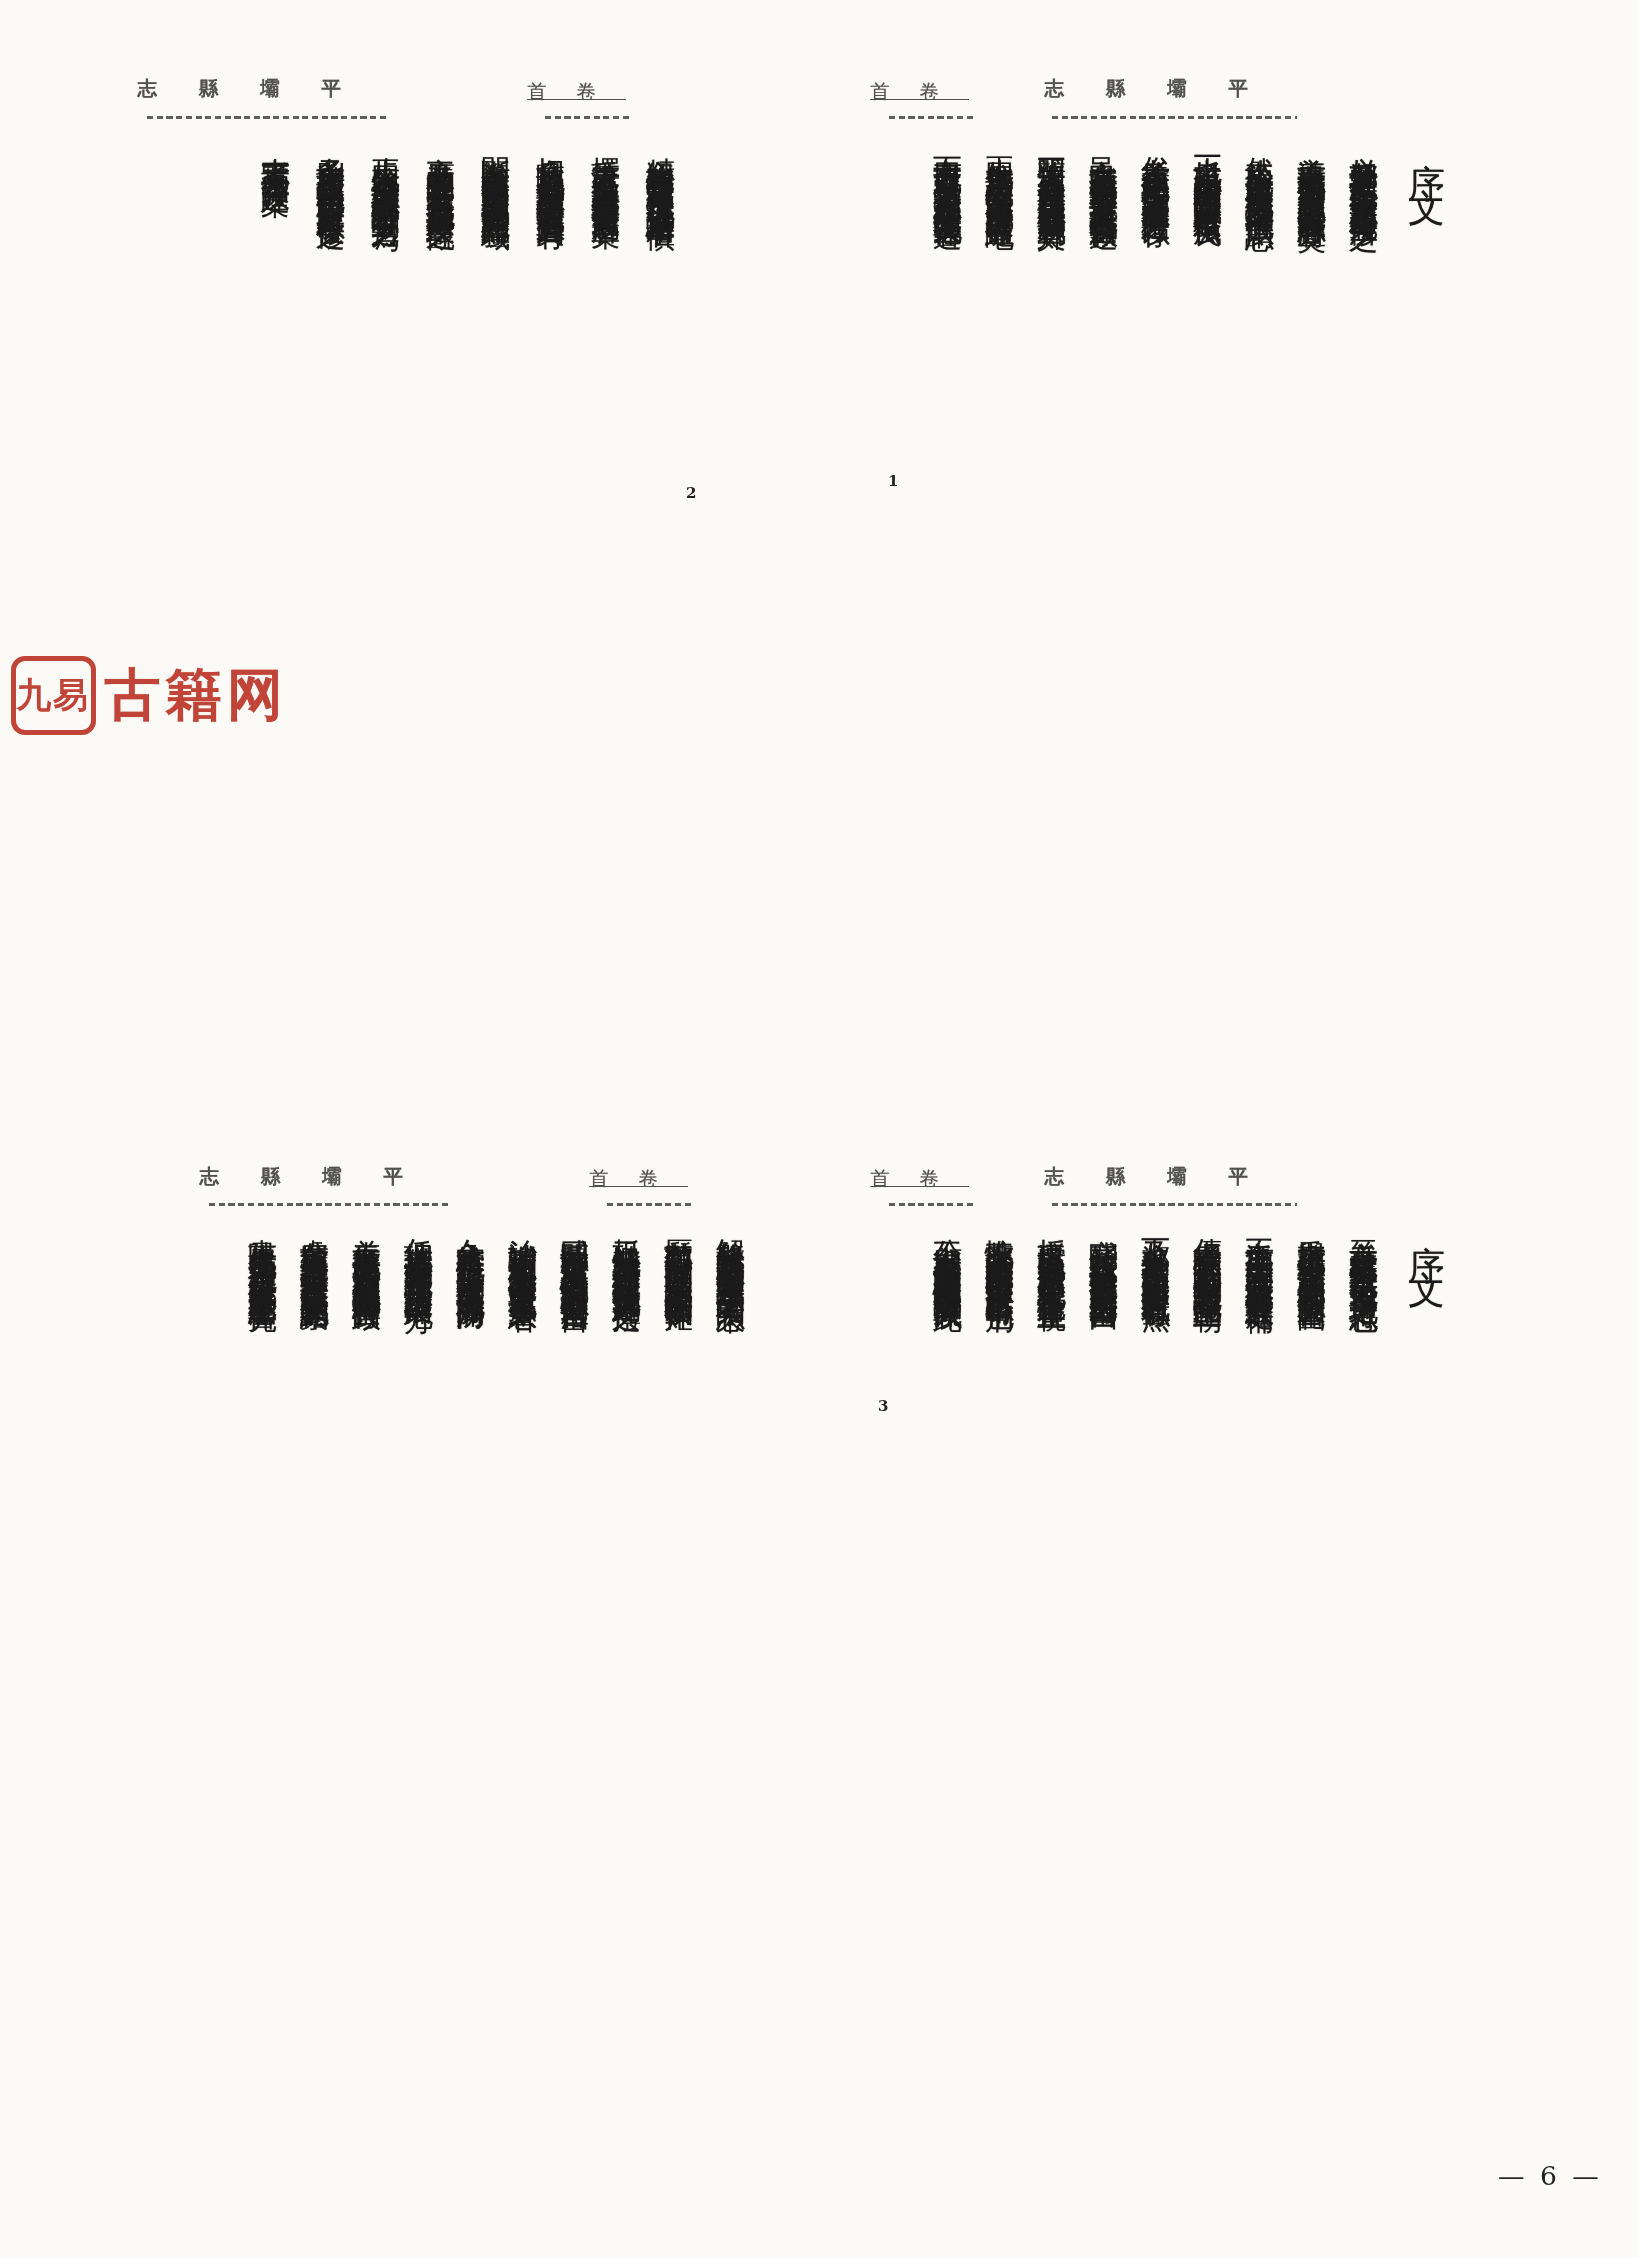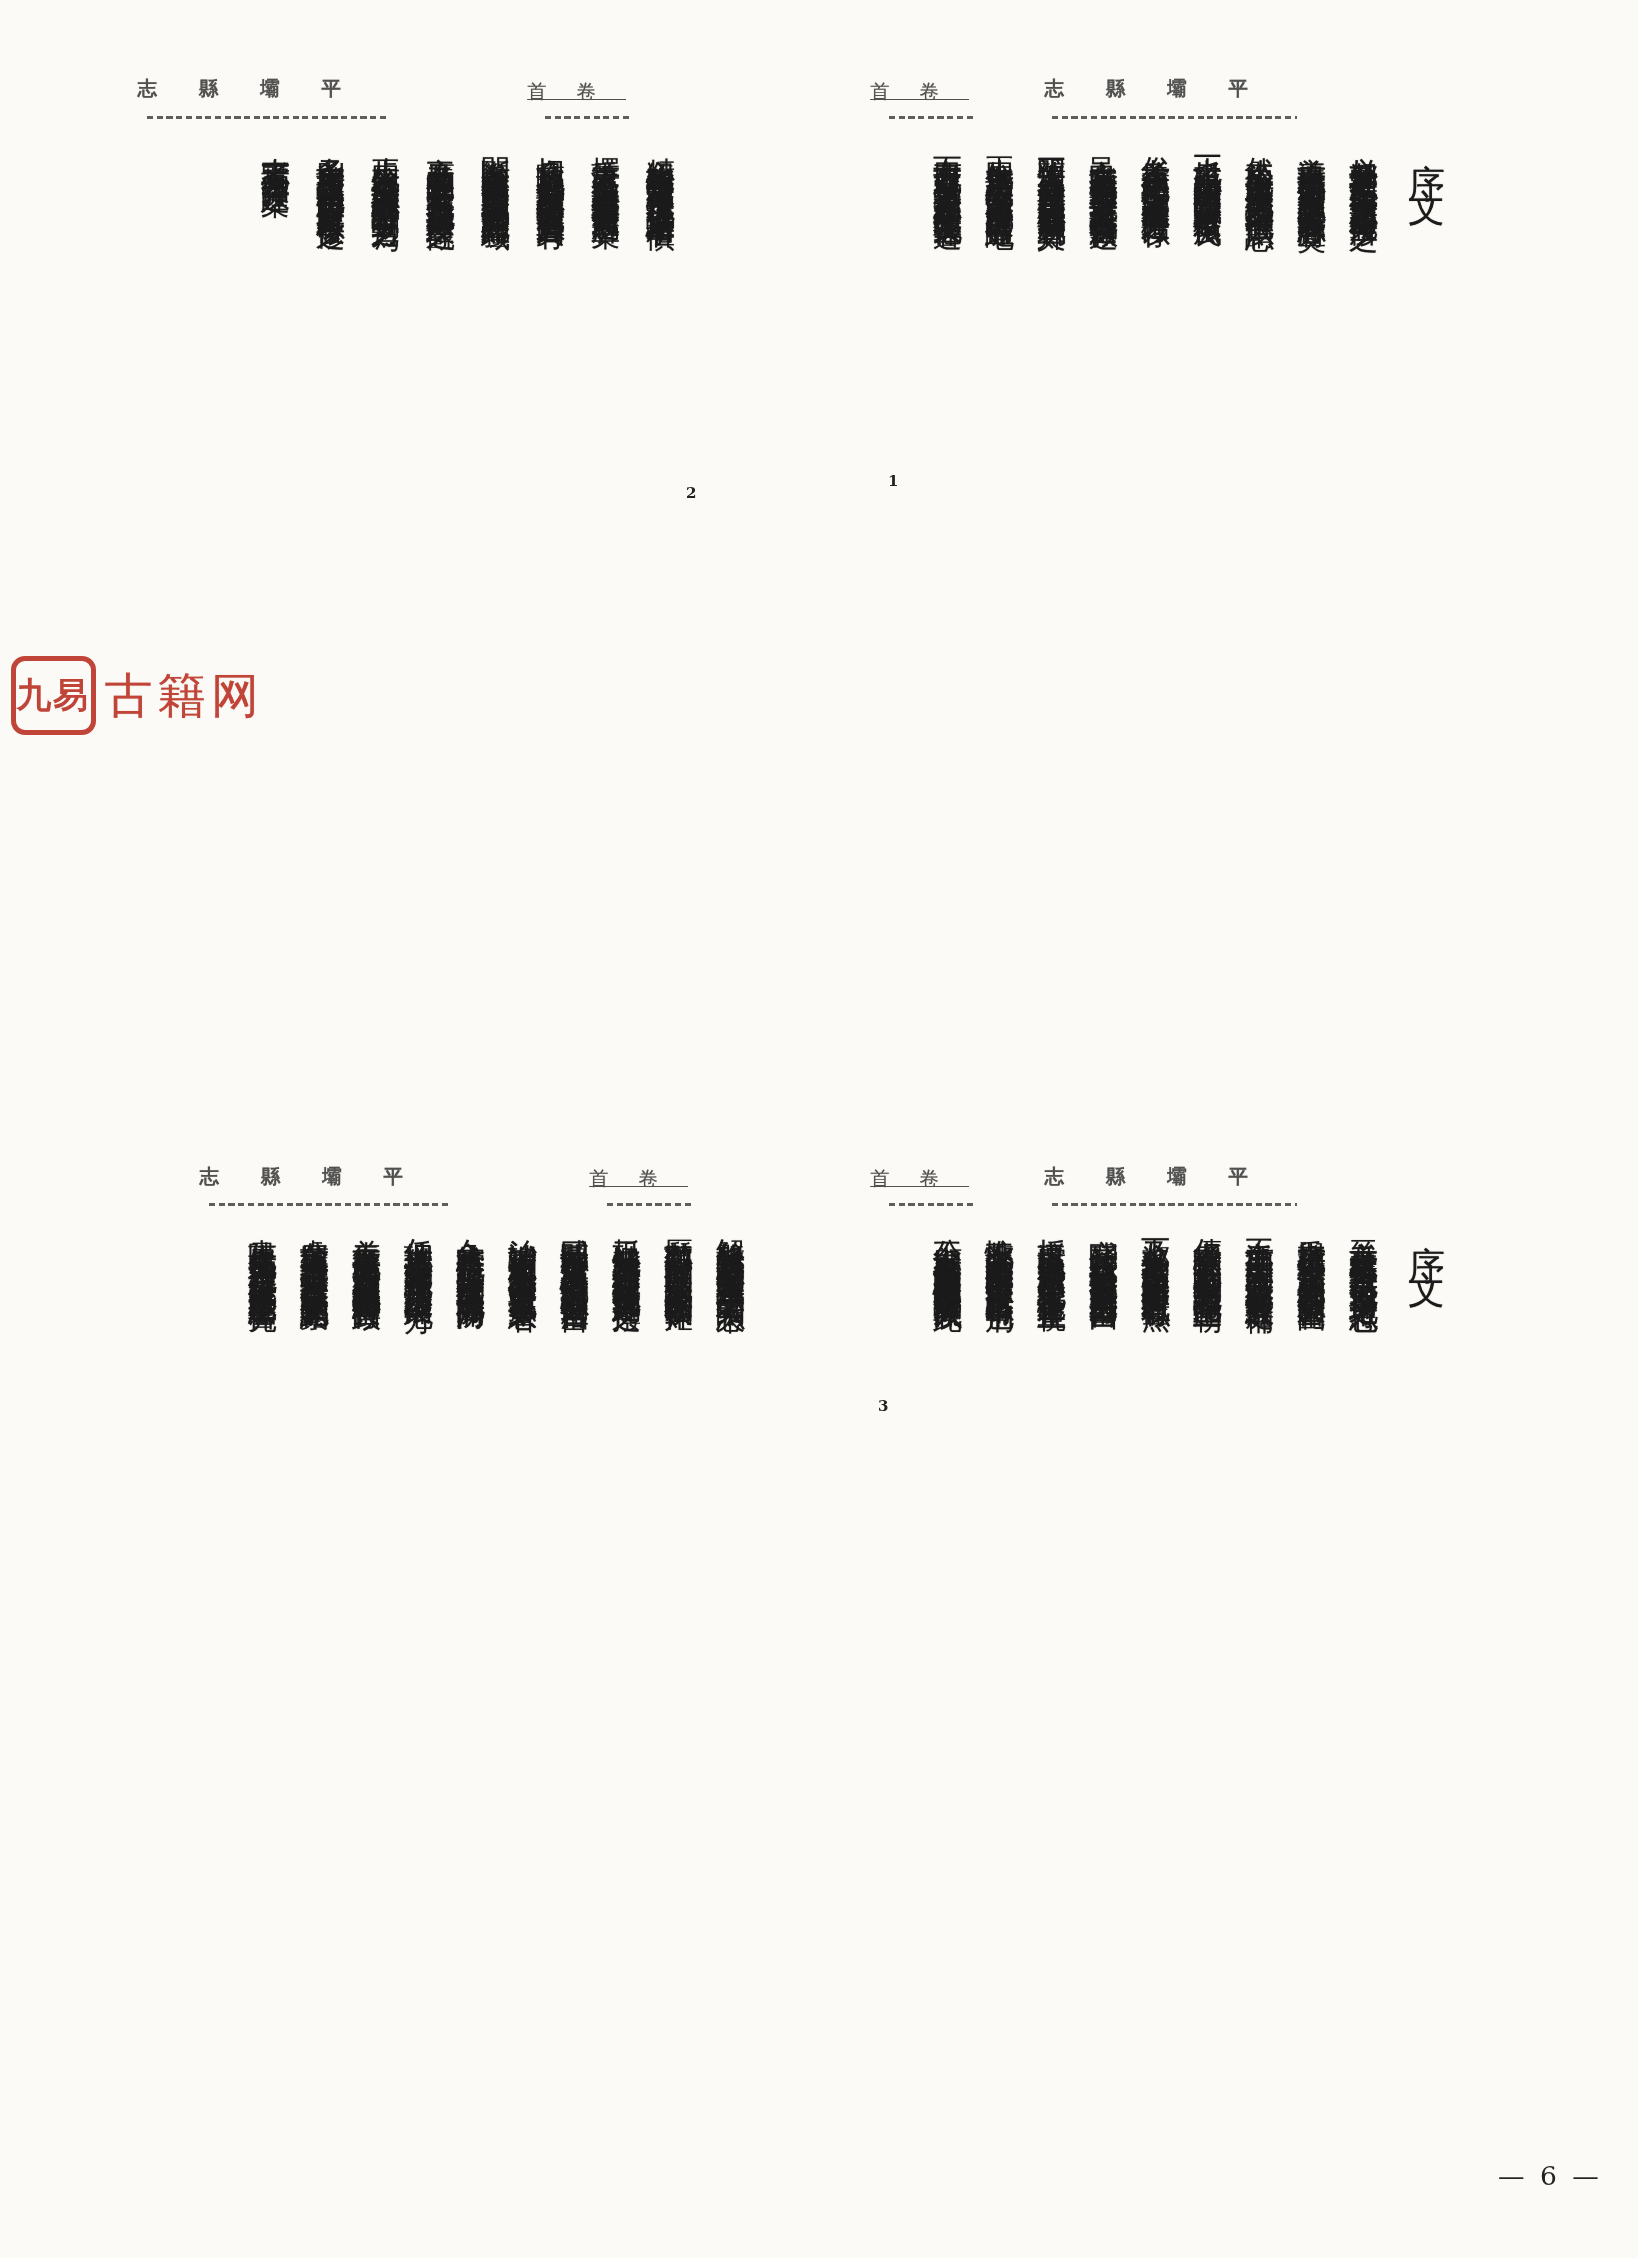--- a/index.html
+++ b/index.html
@@ -72,21 +72,21 @@
   }
   .wm-logo{
     width:85px;height:79px;
     border:5.3px solid #bb3527;border-radius:14px;
     display:flex;align-items:center;justify-content:center;
     font-weight:bold;font-size:35px;letter-spacing:1.8px;
     box-sizing:border-box;
     opacity:.92;
   }
   .wm-text{
-    font-size:48px;font-weight:normal;letter-spacing:5.3px;
+    font-size:56px;font-weight:bold;letter-spacing:5.3px;
     opacity:.92;
     text-shadow:0 0 0.9px rgba(187,53,39,.6);
   }
 
   .page-number{
     position:absolute;left:1498px;top:2160px;
     font-size:26.5px;letter-spacing:3.5px;color:#222;
     font-family:"DejaVu Serif",serif;
   }
 </style>

